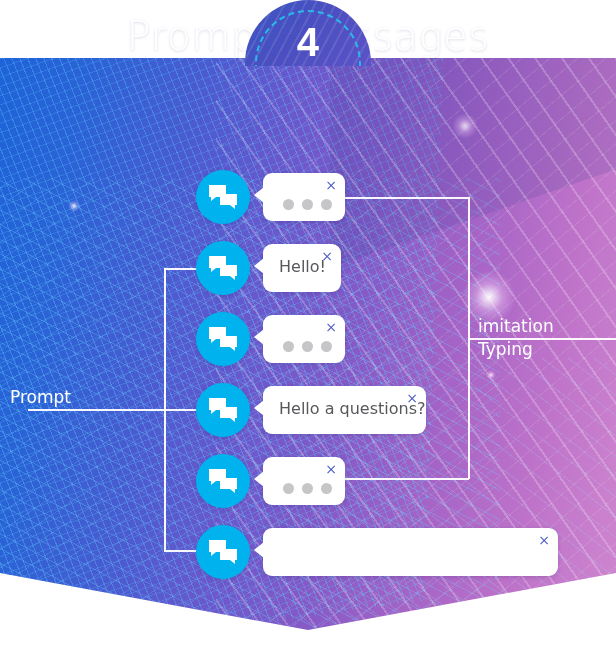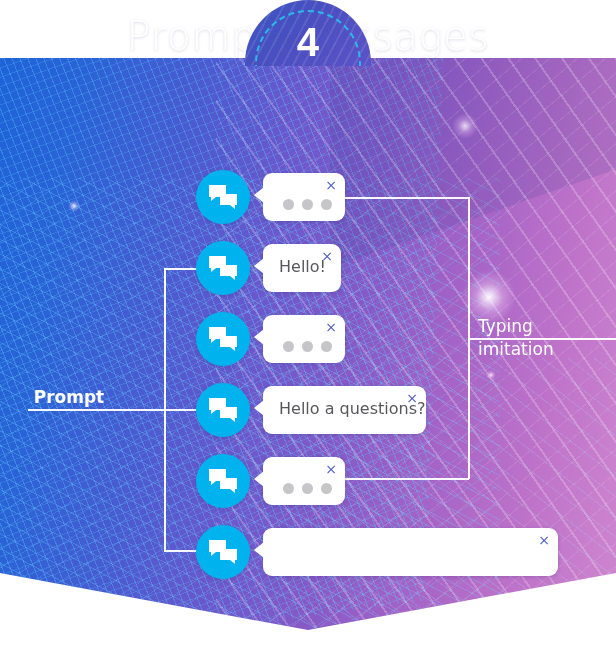--- a/index.html
+++ b/index.html
@@ -82,21 +82,21 @@
   .xbtn{position:absolute;color:#4d5fc4;font-size:14px;line-height:14px;
       font-family:"DejaVu Sans","Liberation Sans",sans-serif;}
   .dots{position:absolute;left:20px;top:26px;}
   .dot{display:inline-block;width:11px;height:11px;border-radius:50%;
       background:#c6c6c9;margin-right:8px;vertical-align:top;}
 
   
   .line{position:absolute;background:#ffffff;z-index:5;opacity:.95;}
   .callout{position:absolute;color:#ffffff;font-size:17px;line-height:23px;z-index:6;
       font-family:"DejaVu Sans","Liberation Sans",sans-serif;}
-  .callout.left{text-align:center;font-weight:bold;}
+  .callout.left{text-align:left;}
 </style>
 </head>
 <body>
 
 <div id="stage">
 
   <div class="dome">
     <div class="dome-stripes"></div>
     <div class="dome-dash"></div>
     <div class="dome-num">4</div>
@@ -125,22 +125,22 @@
   <div class="line" style="left:468px;top:197px;width:1.5px;height:282px;"></div>
   <div class="line" style="left:336px;top:197px;width:133px;height:1.5px;"></div>
   <div class="line" style="left:336px;top:478px;width:133px;height:1.5px;"></div>
   <div class="line" style="left:468px;top:338px;width:44px;height:1.5px;"></div>
   <div class="line" style="left:512px;top:338px;width:104px;height:1.5px;"></div>
 
   <div class="callout left" style="left:10px;top:386px;width:118px;">
     <div>Prompt</div>
   </div>
   <div class="callout" style="left:478px;top:315px;width:130px;">
+    <div>imitation</div>
     <div>Typing</div>
-    <div>imitation</div>
   </div>
 
   <div id="rows">
       <div class="row" style="top: 170px;">
         <div class="avatar" style="left: 196px; top: 0px;">
           <svg width="30" height="26" viewBox="0 0 30 26">
             <path fill="#ffffff" d="M1 1h17v12H8l-5 4v-4H1z"></path>
             <path fill="#ffffff" d="M12 10h17v11h-2v4l-5-4h-10z"></path>
           </svg>
         </div>

